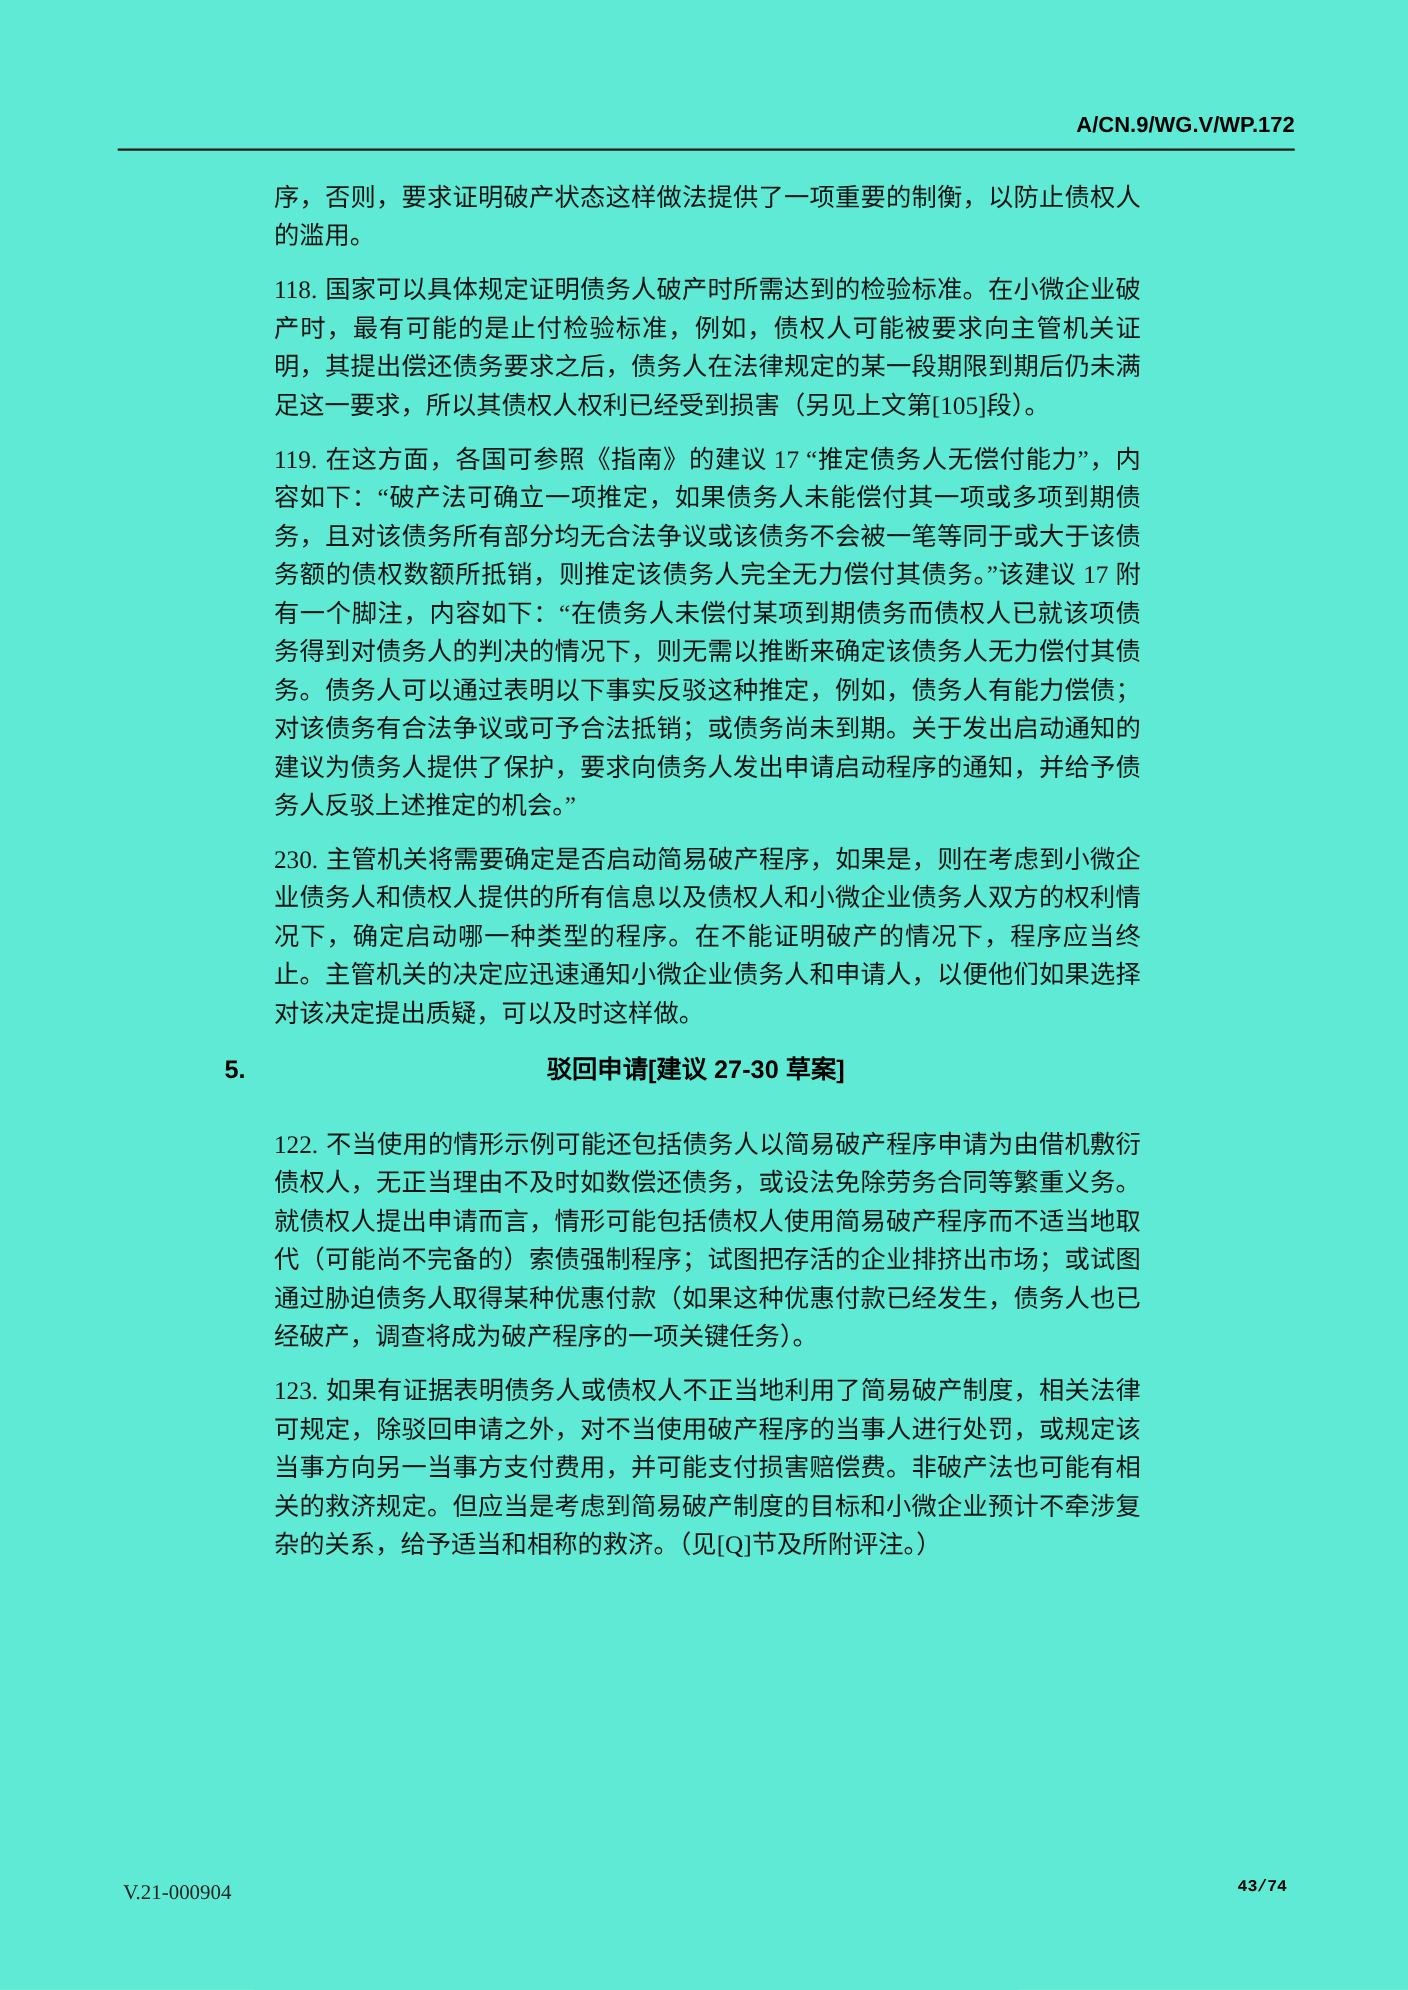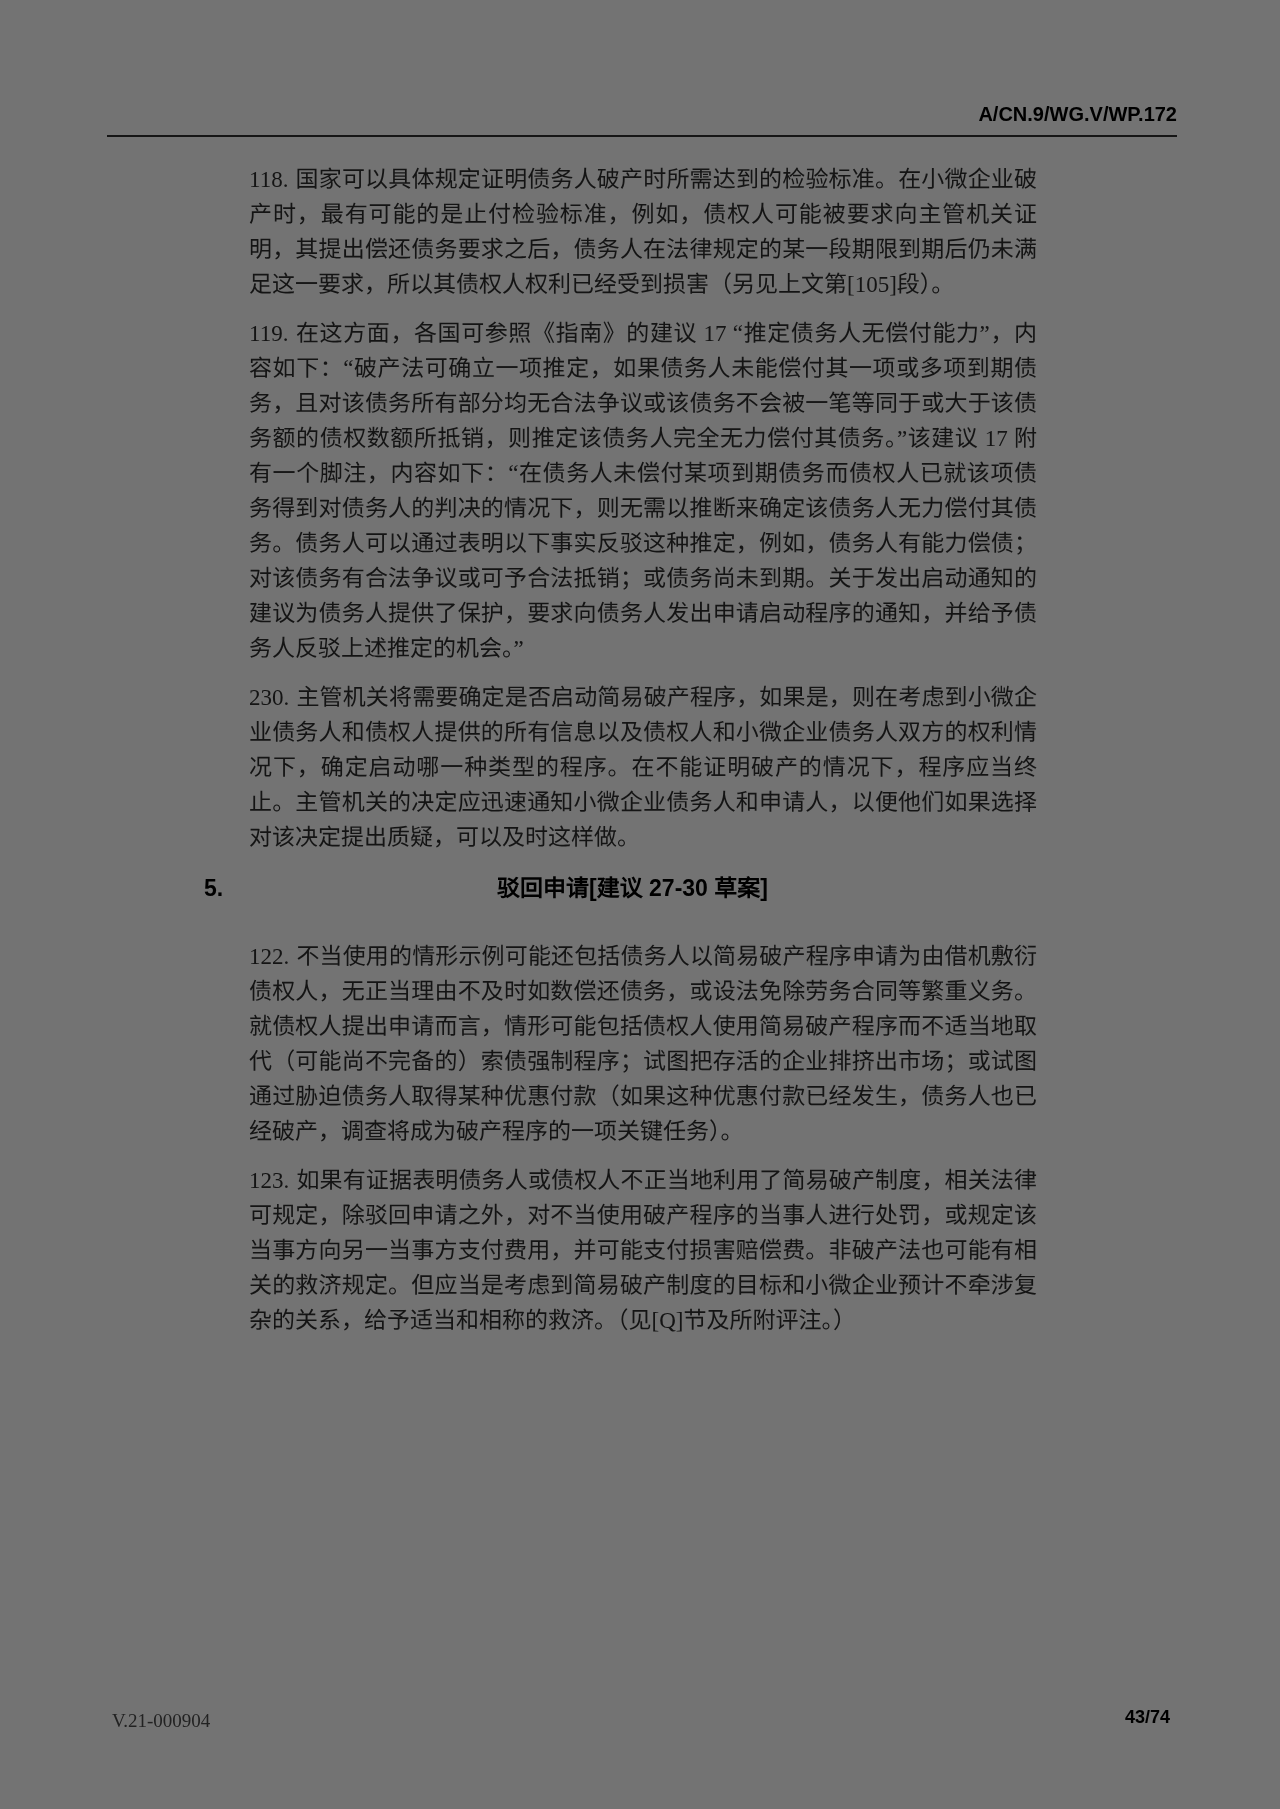--- a/index.html
+++ b/index.html
@@ -4,21 +4,21 @@
 <style>
   * { box-sizing: border-box; }
   html, body { margin: 0; padding: 0; }
   body {
     width: 1280px; height: 1809px;
     background: #ffffff; color: #111;
     position: relative;
     font-family: "Liberation Serif", serif;
     overflow: hidden;
   }
-  .page { position: absolute; inset: 0; background: #737373; }
+  .page { position: absolute; inset: 0; background: #5eead4; }
 
   .doc-symbol {
     position: absolute; top: 103px; right: 103px;
     font-family: "Liberation Sans", sans-serif;
     font-weight: 700; font-size: 20px; color: #000;
     white-space: nowrap;
   }
   .header-rule {
     position: absolute; top: 135px; left: 107px;
     width: 1070px; height: 0; margin: 0;
@@ -46,35 +46,36 @@
   .sec-num { flex: 0 0 24px; width: 24px; }
   .sec-title { flex: 1; text-align: center; }
 
   .job-number {
     position: absolute; left: 112px; top: 1710px;
     font-family: "Liberation Serif", serif;
     font-size: 19px; color: #222;
   }
   .page-number {
     position: absolute; right: 110px; top: 1707px;
-    font-family: Liberation Sans, sans-serif;
-    font-weight: 700; font-size: 18px; color: #000;
+    font-family: Liberation Mono, monospace;
+    font-weight: 700; font-size: 15px; color: #000;
   }
 </style>
 </head>
 <body>
 
 <div class="page">
 
   <div class="doc-symbol">A/CN.9/WG.V/WP.172</div>
 
   <hr class="header-rule">
 
   <main class="body-col">
 
+    <p class="body-para">序，否则，要求证明破产状态这样做法提供了一项重要的制衡，以防止债权人的滥用。</p>
 
     <p class="body-para"><span class="para-num">118.</span><span>国家可以具体规定证明债务人破产时所需达到的检验标准。在小微企业破产时，最有可能的是止付检验标准，例如，债权人可能被要求向主管机关证明，其提出偿还债务要求之后，债务人在法律规定的某一段期限到期后仍未满足这一要求，所以其债权人权利已经受到损害（另见上文第[105]段）。</span></p>
 
     <p class="body-para"><span class="para-num">119.</span><span>在这方面，各国可参照《指南》的建议 17 “推定债务人无偿付能力”，内容如下：“破产法可确立一项推定，如果债务人未能偿付其一项或多项到期债务，且对该债务所有部分均无合法争议或该债务不会被一笔等同于或大于该债务额的债权数额所抵销，则推定该债务人完全无力偿付其债务。”该建议 17 附有一个脚注，内容如下：“在债务人未偿付某项到期债务而债权人已就该项债务得到对债务人的判决的情况下，则无需以推断来确定该债务人无力偿付其债务。债务人可以通过表明以下事实反驳这种推定，例如，债务人有能力偿债；对该债务有合法争议或可予合法抵销；或债务尚未到期。关于发出启动通知的建议为债务人提供了保护，要求向债务人发出申请启动程序的通知，并给予债务人反驳上述推定的机会。”</span></p>
 
     <p class="body-para"><span class="para-num">230.</span><span>主管机关将需要确定是否启动简易破产程序，如果是，则在考虑到小微企业债务人和债权人提供的所有信息以及债权人和小微企业债务人双方的权利情况下，确定启动哪一种类型的程序。在不能证明破产的情况下，程序应当终止。主管机关的决定应迅速通知小微企业债务人和申请人，以便他们如果选择对该决定提出质疑，可以及时这样做。</span></p>
 
     <h2 class="section-heading">
       <span class="sec-num">5.</span>
       <span class="sec-title">驳回申请[建议 27-30 草案]</span>

